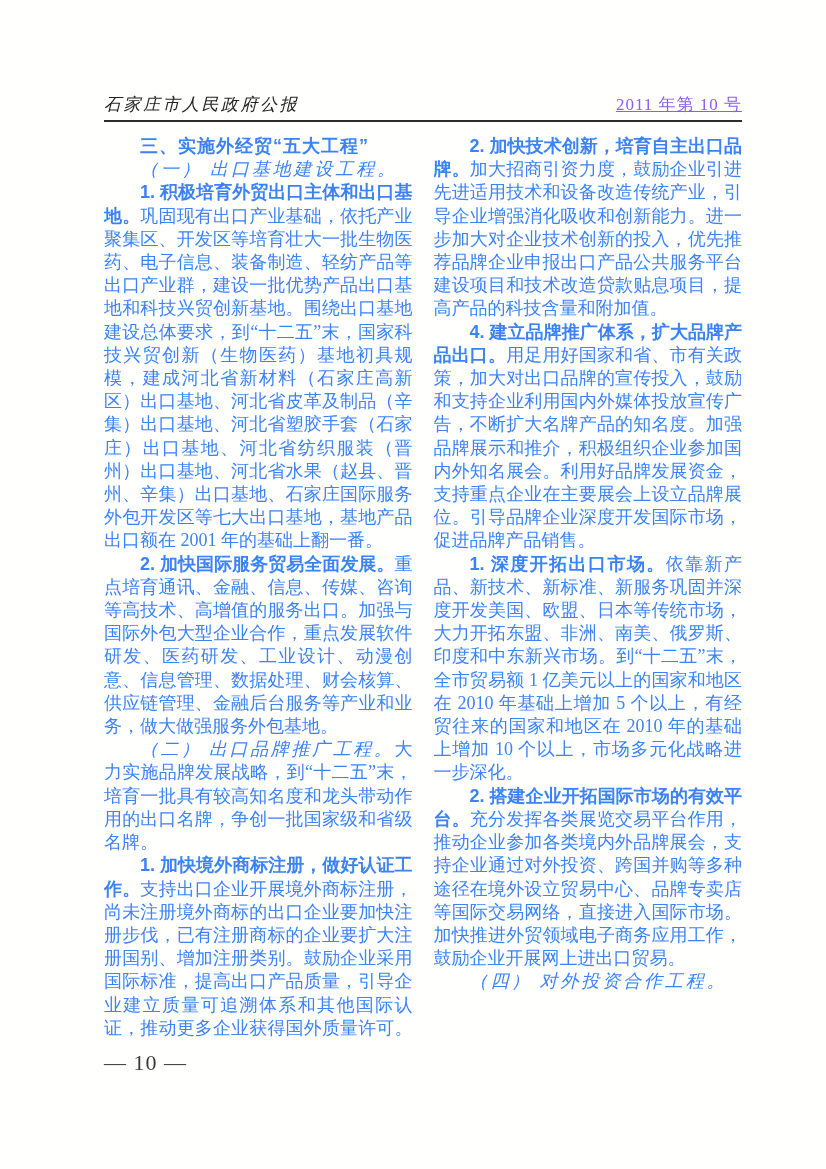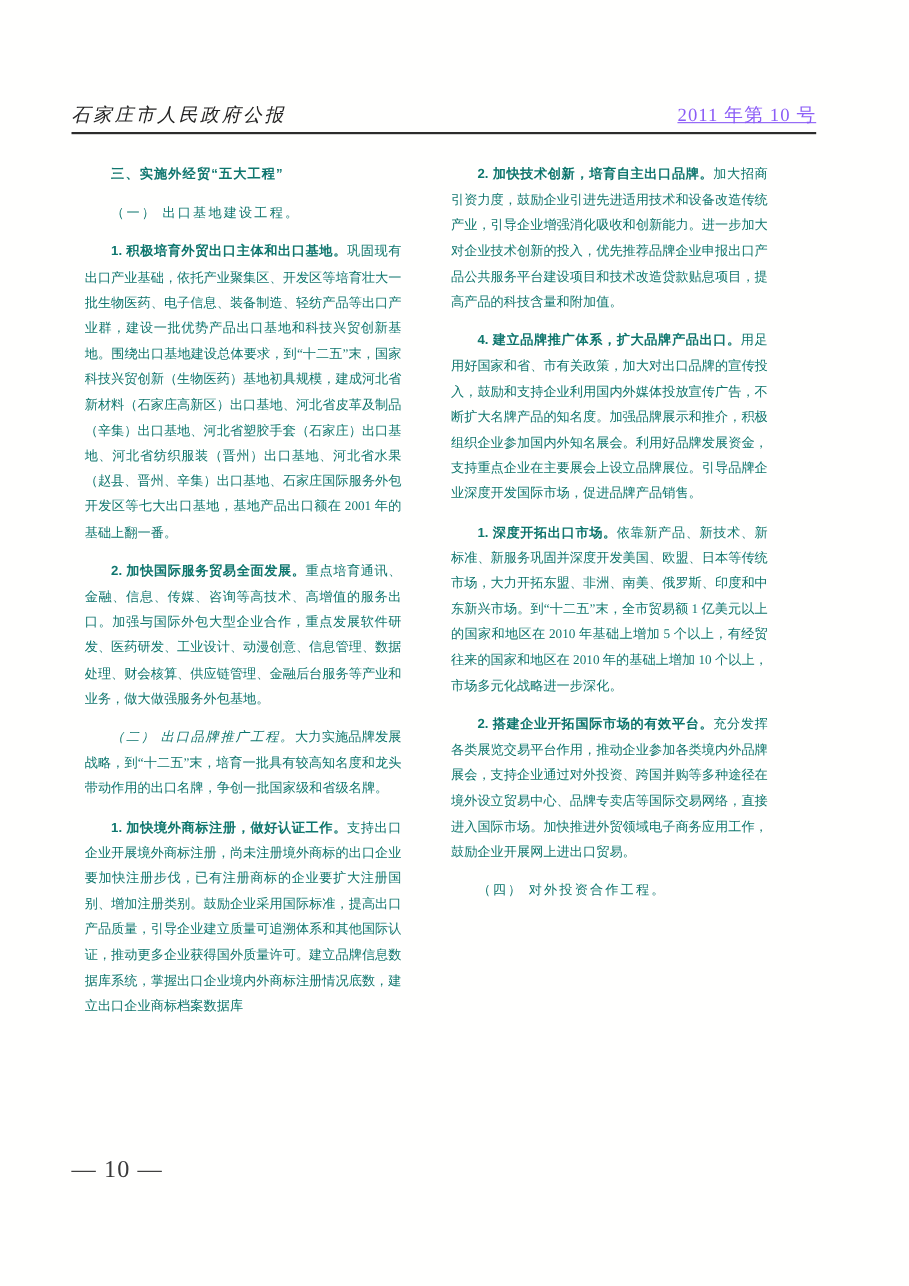--- a/index.html
+++ b/index.html
@@ -1,47 +1,47 @@
 <!DOCTYPE html>
 <html><head>
 <meta charset="utf-8">
 <style>
   html,body { margin:0; padding:0; background:#ffffff; }
   .page {
     position:relative;
     width:826px; height:1169px;
     background:#fffffe;
     box-sizing:border-box;
-    padding:96px 84px 0 65px;
+    padding:96px 84px 0 104px;
     font-family:"Liberation Serif","DejaVu Serif",serif;
     color:#1b1b1b;
     overflow:hidden;
   }
   .hdr {
     display:flex; justify-content:space-between; align-items:baseline;
     font-size:17px; line-height:18px;
   }
   .journal { font-style:italic; letter-spacing:2.5px; color:#222; }
   .issue { letter-spacing:1px; color:#8b5cf6;text-decoration:underline; }
   .rule { margin-top:6px; border-top:2px solid #2c2c2c; height:0; }
   .cols { display:flex; gap:21px; margin-top:13px; height:906px; overflow:hidden; }
   .col { width:312px; overflow:hidden; }
-  .col p { margin:12px; font-size:12px; line-height:23.2px; text-align:justify; color:#0f766e; }
+  .col p { margin:0; font-size:18px; line-height:23.2px; text-align:justify; color:#3b82f6; }
   .ind { text-indent:2em; }
   .noind { text-indent:0; }
   .hd {
     font-weight:bold;
     font-family:"Liberation Sans","DejaVu Sans",sans-serif;
     letter-spacing:1px;
   }
   .lead {
     font-weight:bold;
     font-family:"Liberation Sans","DejaVu Sans",sans-serif;
   }
-  .kai { letter-spacing:0.16em; }
+  .kai { font-style:italic; letter-spacing:0.16em; }
   .kai-lead { font-style:italic; letter-spacing:0.12em; }
   .ftr { margin-top:9px; font-size:22px; letter-spacing:1px; color:#3a3a3a; }
 </style>
 </head>
 <body>
 
 <div class="page">
 
   <div class="hdr">
     <span class="journal">石家庄市人民政府公报</span>

